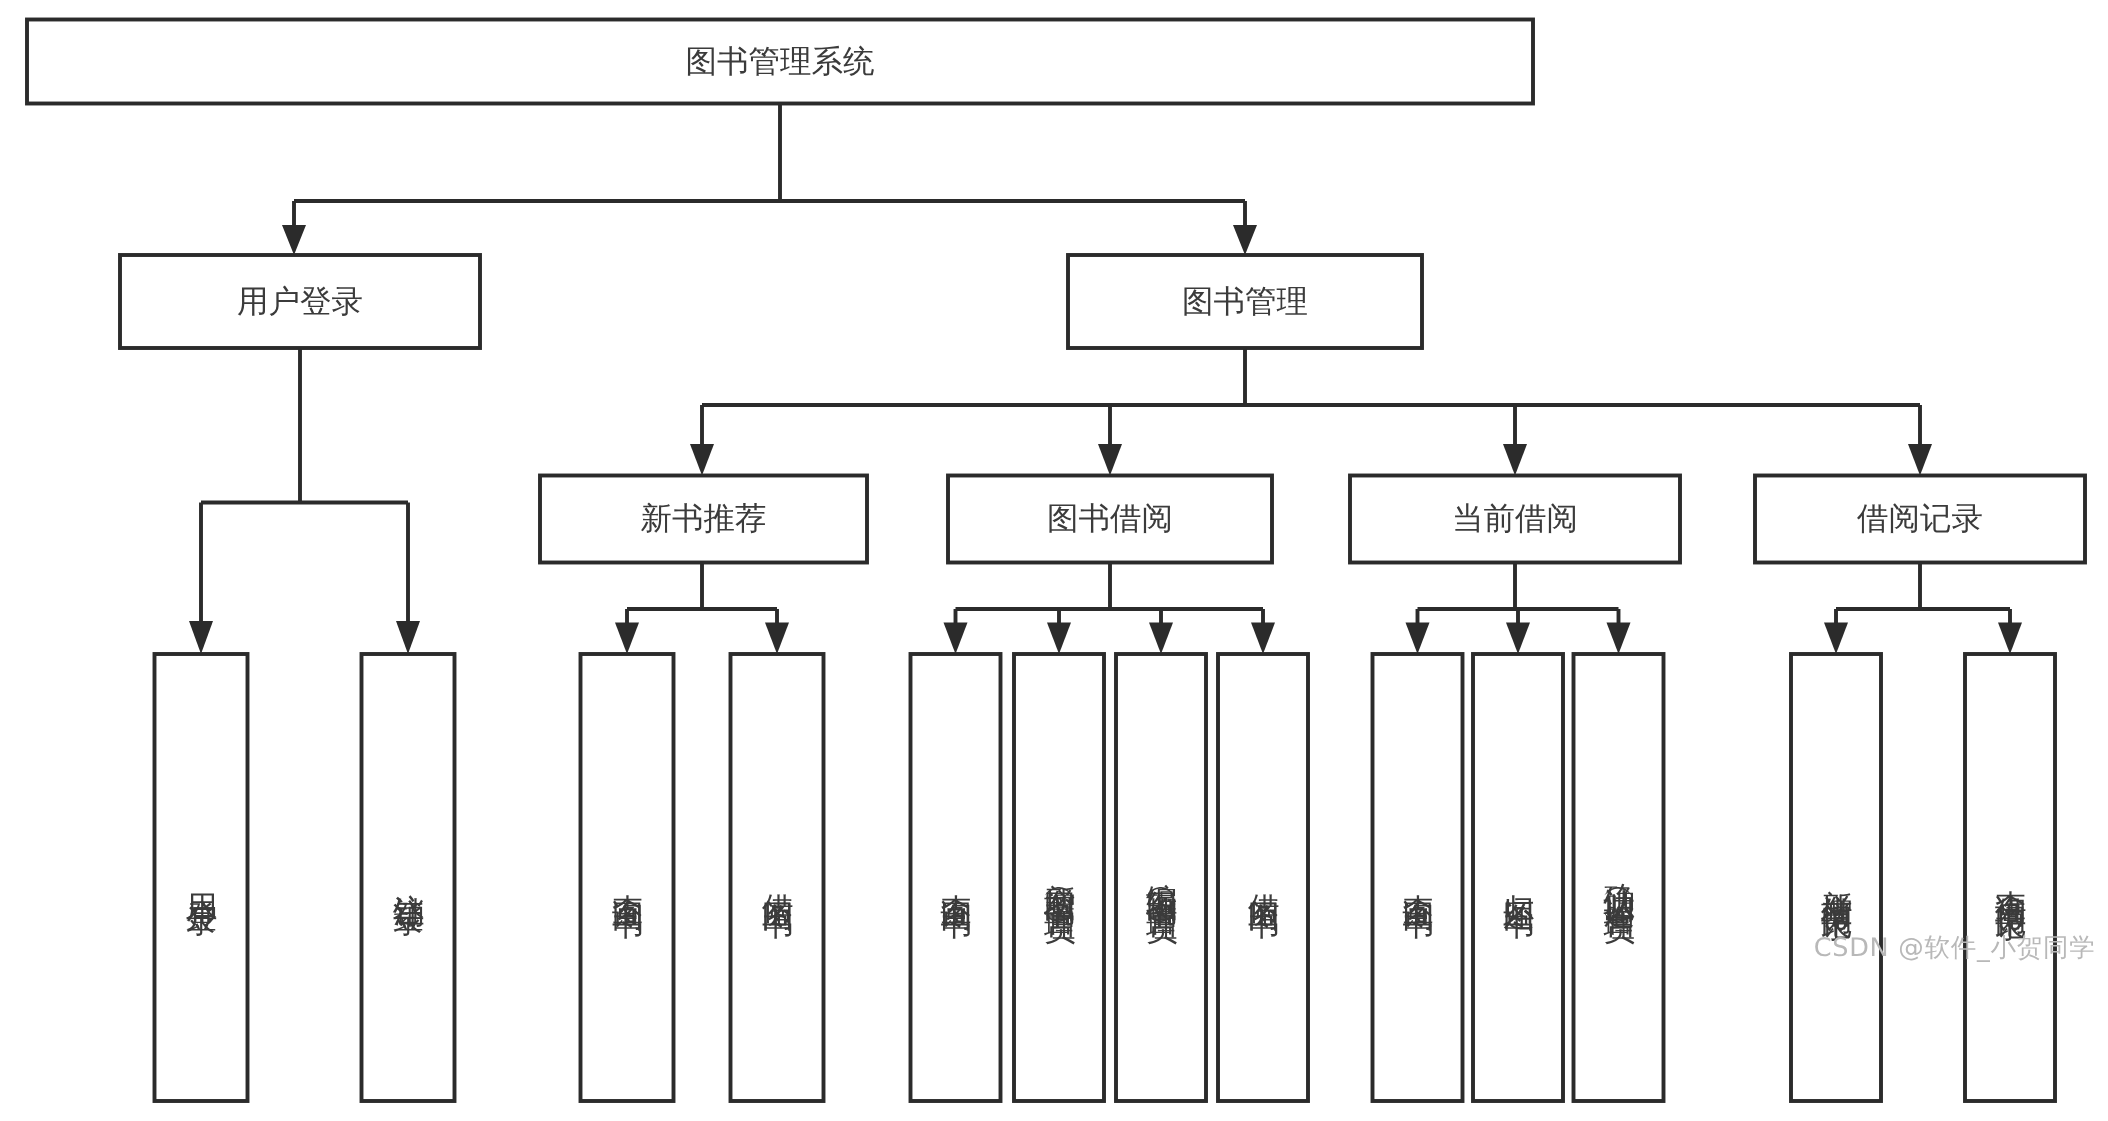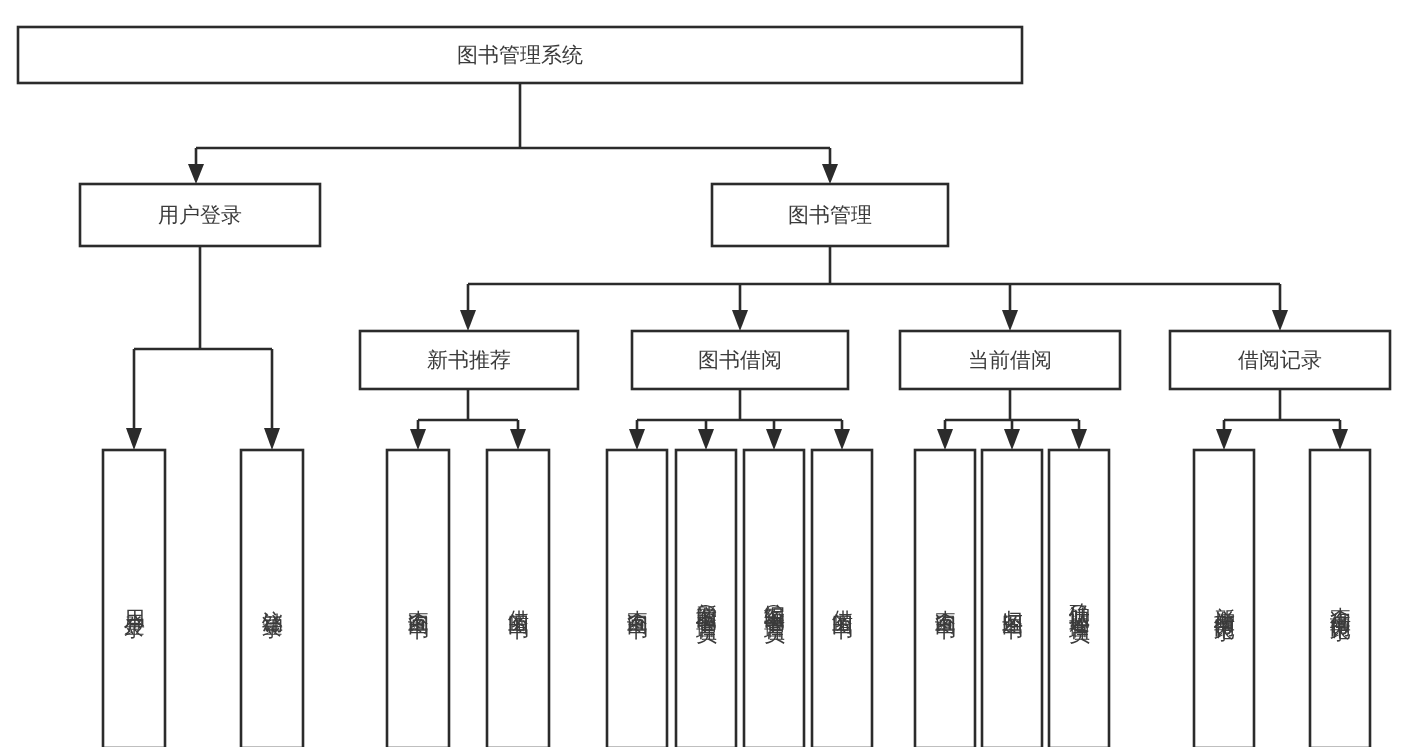--- a/index.html
+++ b/index.html
@@ -12,21 +12,20 @@
     width: 1405px;
     height: 747px;
     overflow: hidden;
     font-family: "DejaVu Sans", "Liberation Sans", sans-serif;
   }
   #diagram-root {
     position: relative;
     width: 1405px;
     height: 647px;
     background: #ffffff;
-    margin-top: 14px;
   }
   svg#tree-svg {
     position: absolute;
     left: 0;
     top: 0;
     width: 1405px;
     height: 747px;
     display: block;
   }
   .node-box {
@@ -247,14 +246,15 @@
     <span class="leaf-label">确认归还（管理员）</span>
   </div>
 
   <div class="leaf-label-wrap" style="left:1194px; top:436px; width:60px; height:298px;">
     <span class="leaf-label">新增借阅记录</span>
   </div>
   <div class="leaf-label-wrap" style="left:1310px; top:436px; width:60px; height:298px;">
     <span class="leaf-label">查询借阅记录</span>
   </div>
 
+  <div class="watermark">CSDN @软件_小贺同学</div>
 
 </div>
 
 </body></html>

